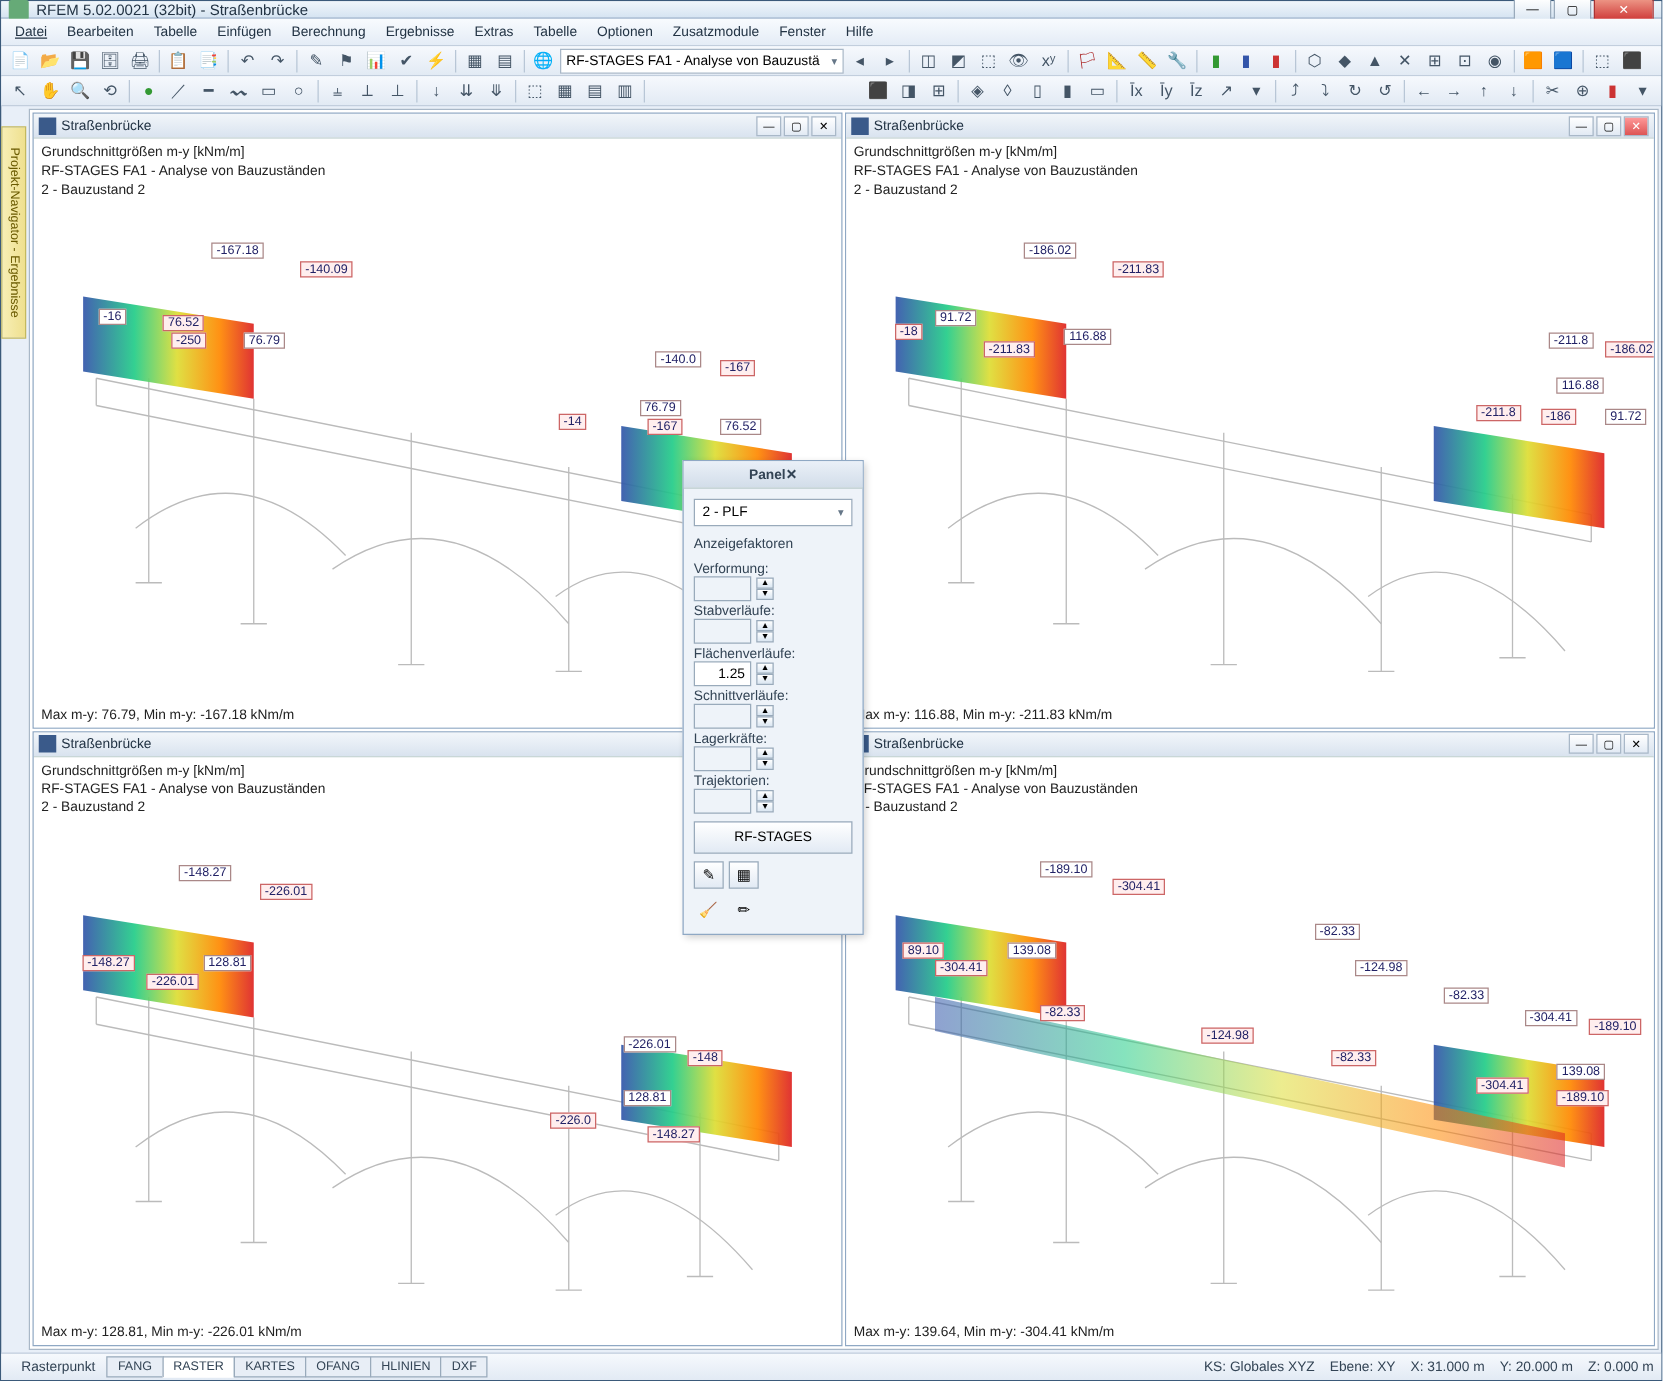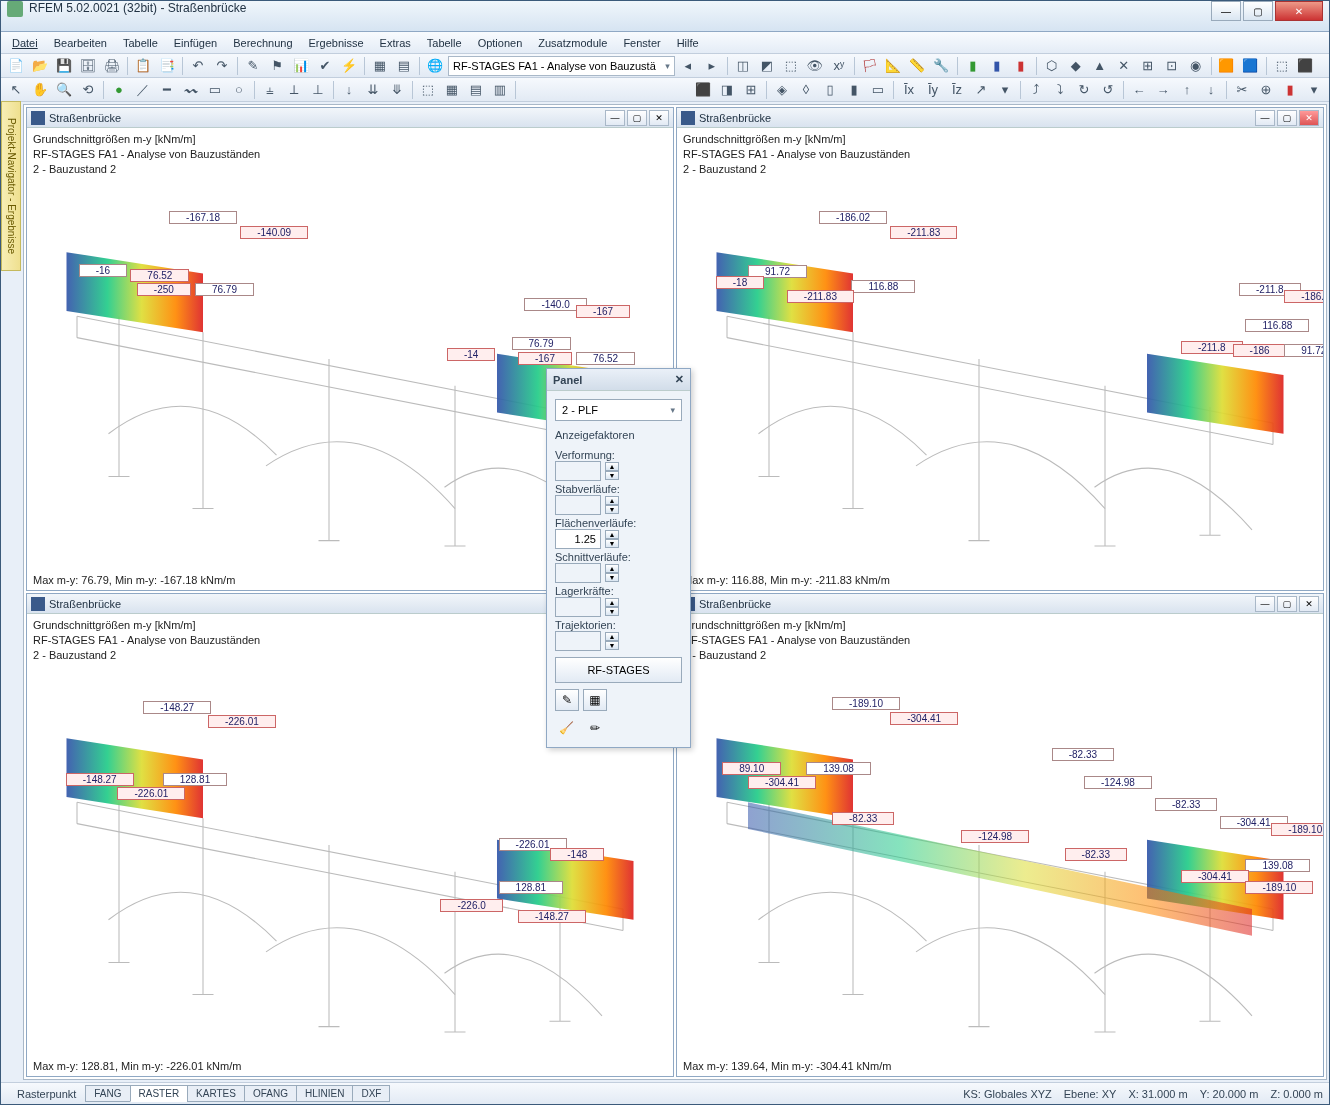--- a/index.html
+++ b/index.html
@@ -1,20 +1,20 @@
 <!DOCTYPE html>
 <html><head>
 <meta charset="utf-8">
 <style>
 * { box-sizing: border-box; margin: 0; padding: 0; }
 body { font-family: "Segoe UI", Tahoma, sans-serif; font-size: 11px; background: #d6e4f2; overflow: hidden; width: 1330px; height: 1105px; position: relative; }
 
 
 .window { position:absolute; inset:0; border:1px solid #3b5a7a; background:#e8eff8; display:flex; flex-direction:column; }
-.titlebar { height:31px; background:linear-gradient(#f0f6fb,#d6e4f2); display:flex; align-items:flex-start; padding:0 6px; border-bottom:1px solid #8fa8c4; }
+.titlebar { height:14px; background:linear-gradient(#f0f6fb,#d6e4f2); display:flex; align-items:center; padding:0 6px; border-bottom:1px solid #8fa8c4; }
 .titlebar .app-icon { width:16px; height:16px; background:#6a7; border-radius:2px; margin-right:6px; }
 .titlebar .title { flex:1; color:#234; font-size:12px; }
 .winbtns { display:flex; gap:2px; }
 .winbtn { width:30px; height:20px; border:1px solid #9ab; background:linear-gradient(#fff,#dae6f2); display:flex; align-items:center; justify-content:center; font-size:10px; cursor:default; }
 .winbtn.close { background:linear-gradient(#e98,#c33); color:#fff; border-color:#a33; width:48px; }
 
 
 .menubar { height:22px; background:linear-gradient(#f8fbfe,#e4ecf6); border-bottom:1px solid #c2cedd; display:flex; align-items:center; padding:0 4px; gap:2px; }
 .menubar .mi { padding:2px 7px; color:#234; cursor:default; }
 .menubar .mi u { text-decoration:underline;text-align:center; }
@@ -38,26 +38,26 @@
 .view-header .vtitle { flex:1; font-size:11px; color:#234;}
 .view-header .vbtns { display:flex; gap:2px;}
 .vbtn { width:20px;height:16px;border:1px solid #a9b8c8;background:linear-gradient(#fff,#e2eaf4);display:flex;align-items:center;justify-content:center;font-size:9px;}
 .vbtn.close{ background:linear-gradient(#f99,#d55);color:#fff;}
 .view-body { flex:1; position:relative; background:#fff;}
 .vinfo { position:absolute; top:4px; left:6px; font-size:11px; color:#222; line-height:1.35;}
 .vstat { position:absolute; bottom:4px; left:6px; font-size:11px; color:#222;}
 .wire { position:absolute; inset:28px 8px 28px 8px; }
 .wire svg { width:100%; height:100%; }
 .surf { stroke:none; }
-.lbl { position:absolute; background:#fff; border:1px solid #a88; font-size:10px; padding:0 16px; color:#226; white-space:nowrap; font-family:Tahoma,sans-serif;}
+.lbl { position:absolute; background:#fff; border:1px solid #a88; font-size:10px; padding:0 3px; color:#226; white-space:nowrap; font-family:Tahoma,sans-serif;}
 .lbl.hot { background:#fee; border-color:#c66;}
 
 
 .panel { position:absolute; left:545px; top:367px; width:145px; border:1px solid #8fa8c4; background:#eef3f9; box-shadow:2px 2px 6px rgba(0,0,0,.2); font-size:11px;}
-.panel .ptitle { height:22px; background:linear-gradient(#eaf0f8,#d2dde9); display:flex; align-items:center; justify-content:space-between; padding:0 6px; border-bottom:1px solid #bcc; font-weight:bold; color:#345;}
+.panel .ptitle { height:22px; background:linear-gradient(#eaf0f8,#d2dde9); display:flex; align-items:center; justify-content:center; padding:0 6px; border-bottom:1px solid #bcc; font-weight:bold; color:#345;}
 .panel .pbody { padding:8px; display:flex; flex-direction:column; gap:6px;}
 .pcombo { height:22px; border:1px solid #9ab; background:#fff; position:relative; display:flex; align-items:center; padding:0 18px 0 6px;}
 .pcombo::after{content:"▾";position:absolute;right:6px;font-size:9px;color:#678;}
 .psec { font-size:11px; color:#345; margin-top:2px;}
 .pfield { display:flex; align-items:center; gap:4px;}
 .pfield input { width:46px; height:20px; border:1px solid #9ab; font-size:11px; padding:0 4px; text-align:right; background:#fff;}
 .pfield.disabled input { background:#eef3f9; color:#9ab;}
 .spin { width:14px; display:flex; flex-direction:column;}
 .spin div{height:9px;border:1px solid #9ab;background:linear-gradient(#fff,#dae6f2);font-size:7px;line-height:7px;text-align:center;}
 .pbtn { height:26px; border:1px solid #9ab; background:linear-gradient(#fff,#e2eaf4); display:flex; align-items:center; justify-content:center; font-size:11px;}

